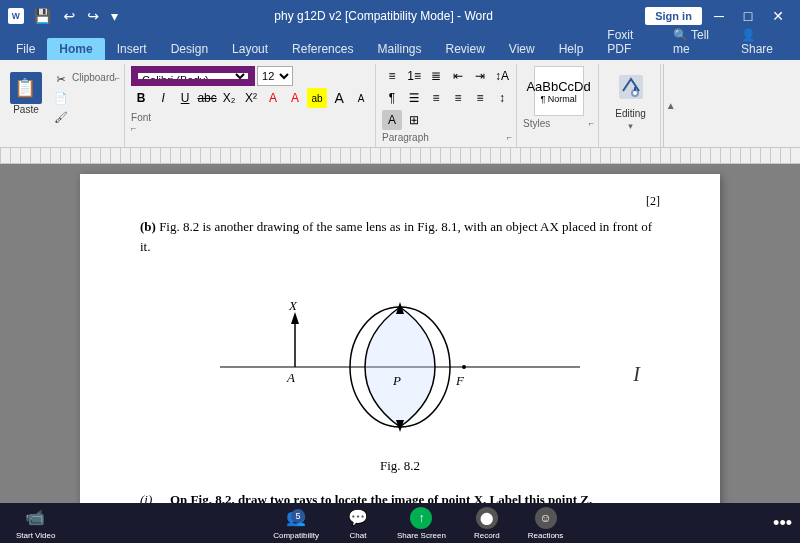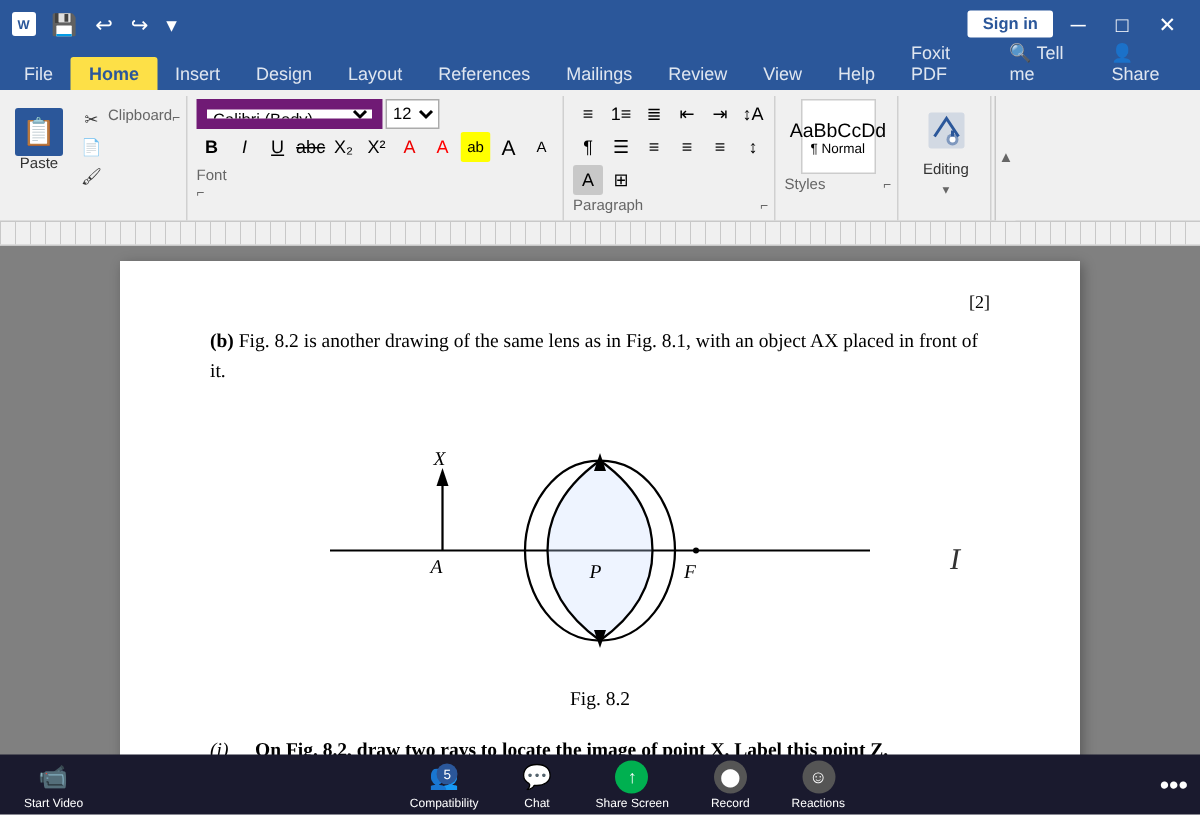--- a/index.html
+++ b/index.html
@@ -34,21 +34,21 @@
       padding: 0 4px;
     }
     .ribbon-tab {
       padding: 4px 12px;
       font-size: 12px;
       color: rgba(255,255,255,0.85);
       cursor: pointer;
       border-radius: 2px 2px 0 0;
     }
     .ribbon-tab.active {
-      background: #fde047;
+      background: #7dd3fc;
       color: #2b579a;
       font-weight: 600;
     }
 
     
     .ribbon {
       height: 88px;
       background: #f0f0f0;
       border-bottom: 1px solid #c8c8c8;
       display: flex;
@@ -184,20 +184,21 @@
           <text x="2" y="11" font-size="10" fill="#2b579a" font-weight="bold">W</text>
         </svg>
     </div>
     <div class="quick-access">
       <button class="qa-btn">💾</button>
       <button class="qa-btn">↩</button>
       <button class="qa-btn">↪</button>
       <button class="qa-btn">▾</button>
     </div>
   </div>
+  <div class="title-text">phy g12D v2 [Compatibility Mode] - Word</div>
   <div class="title-bar-right">
     <button class="sign-in-btn">Sign in</button>
     <button class="win-btn">─</button>
     <button class="win-btn">□</button>
     <button class="win-btn close">✕</button>
   </div>
 </div>
 
 <div class="ribbon-tabs">
   <div class="ribbon-tab">File</div>

